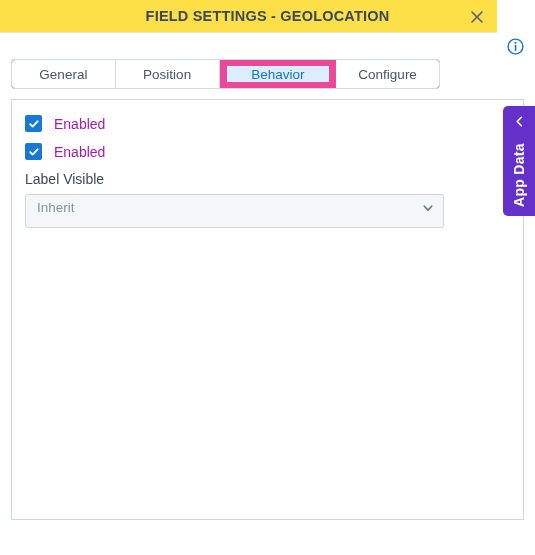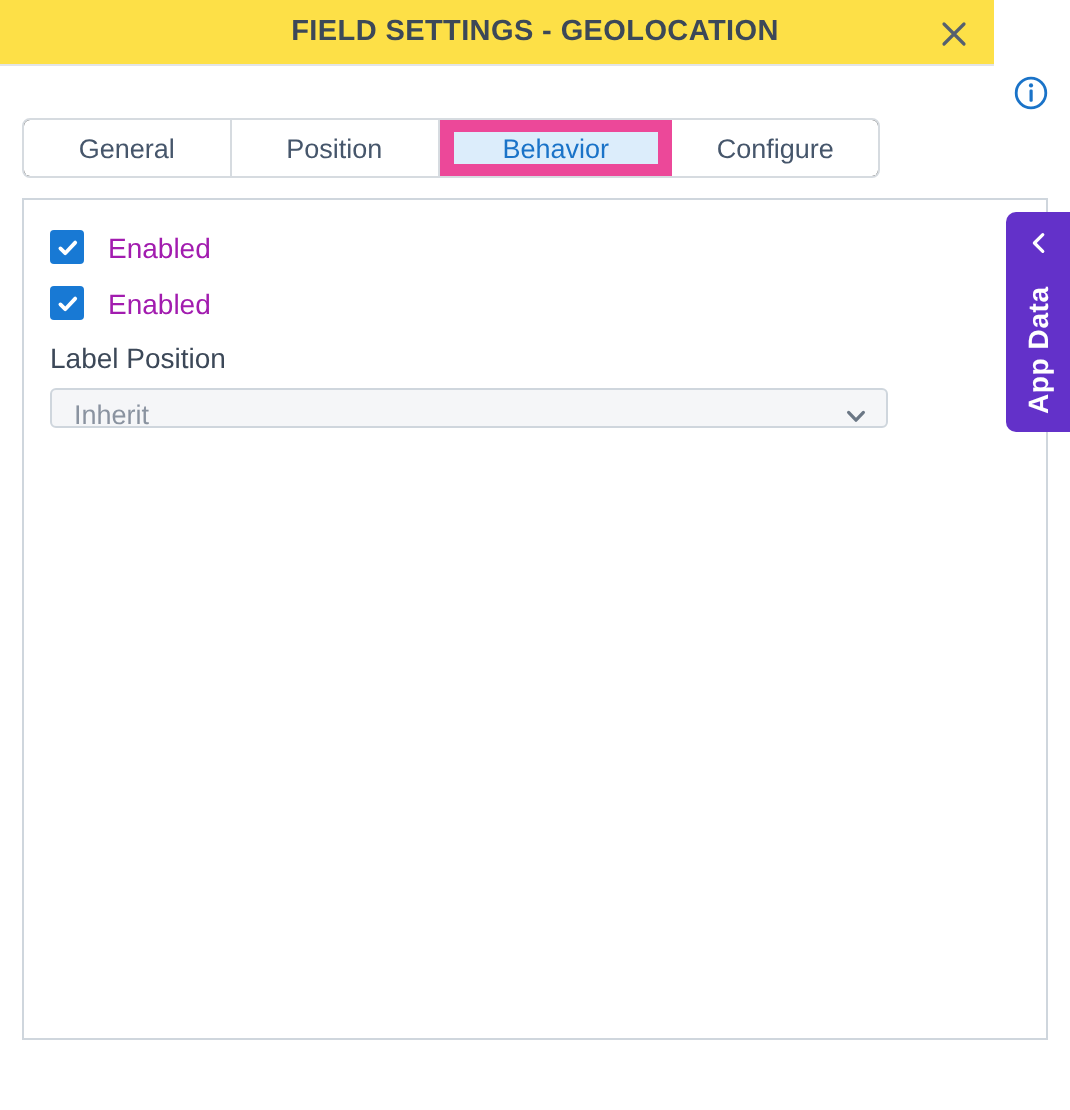--- a/index.html
+++ b/index.html
@@ -151,21 +151,21 @@
     font-size: 14px;
     color: #3c4858;
     white-space: nowrap;
   }
 
   .select-wrap {
     position: absolute;
     left: 13px;
     top: 94px;
     width: 419px;
-    height: 20px;
+    height: 34px;
     background: #f5f6f8;
     border: 1px solid #cfd6dd;
     border-radius: 3px;
     box-sizing: border-box;
     cursor: pointer;
   }
   .select-value {
     position: absolute;
     left: 11px;
     top: 0;
@@ -272,21 +272,21 @@
     <div class="checkbox">
       <span>
         <svg width="12" height="12" viewBox="0 0 12 12">
           <path d="M2.2 6.2 L4.6 8.6 L9.6 3.3" stroke="#ffffff" stroke-width="1.9" fill="none" stroke-linecap="round" stroke-linejoin="round"></path>
         </svg>
       </span>
     </div>
     <span class="cb-label">Enabled</span>
   </div>
 
-  <div class="label-position-label">Label Position</div>
+  <div class="label-position-label">Label Visible</div>
 
   <div class="select-wrap">
     <span class="select-value">Inherit</span>
     <span class="select-chevron">
       <svg width="12" height="12" viewBox="0 0 12 12">
         <path d="M2.3 4.2 L6 8.1 L9.7 4.2" stroke="#6b7785" stroke-width="1.6" fill="none" stroke-linecap="round" stroke-linejoin="round"></path>
       </svg>
     </span>
   </div>
 

